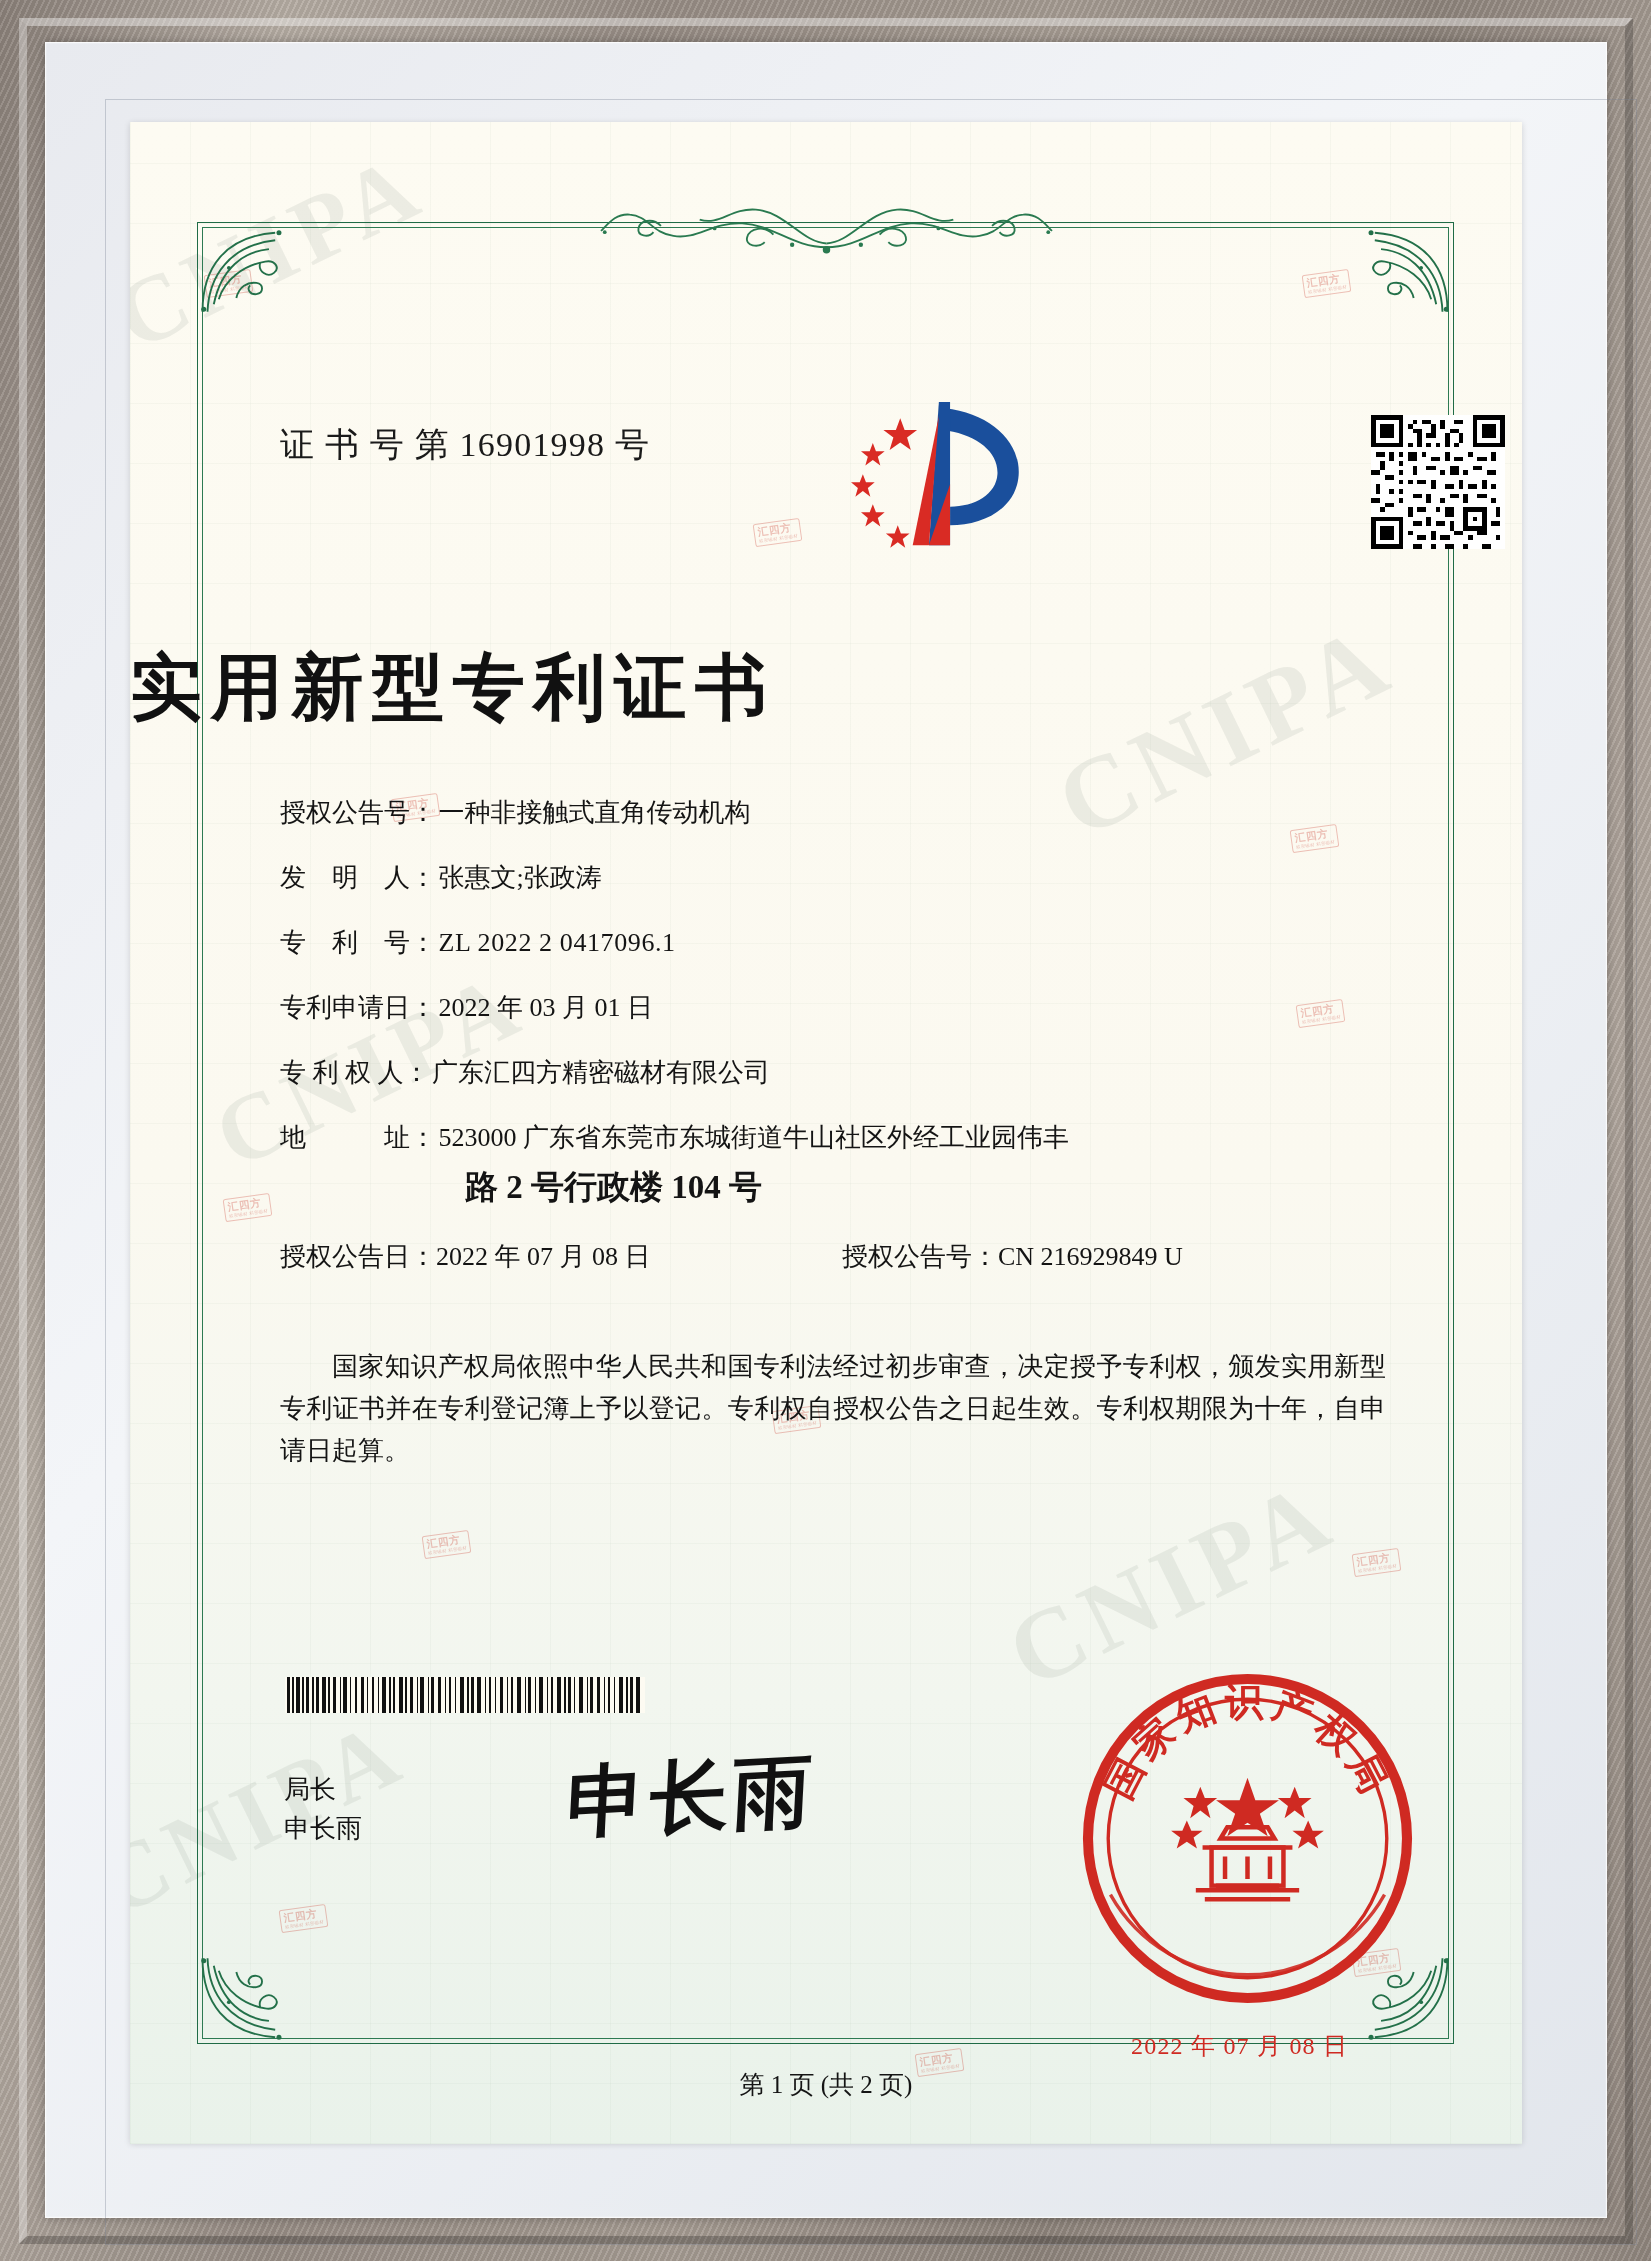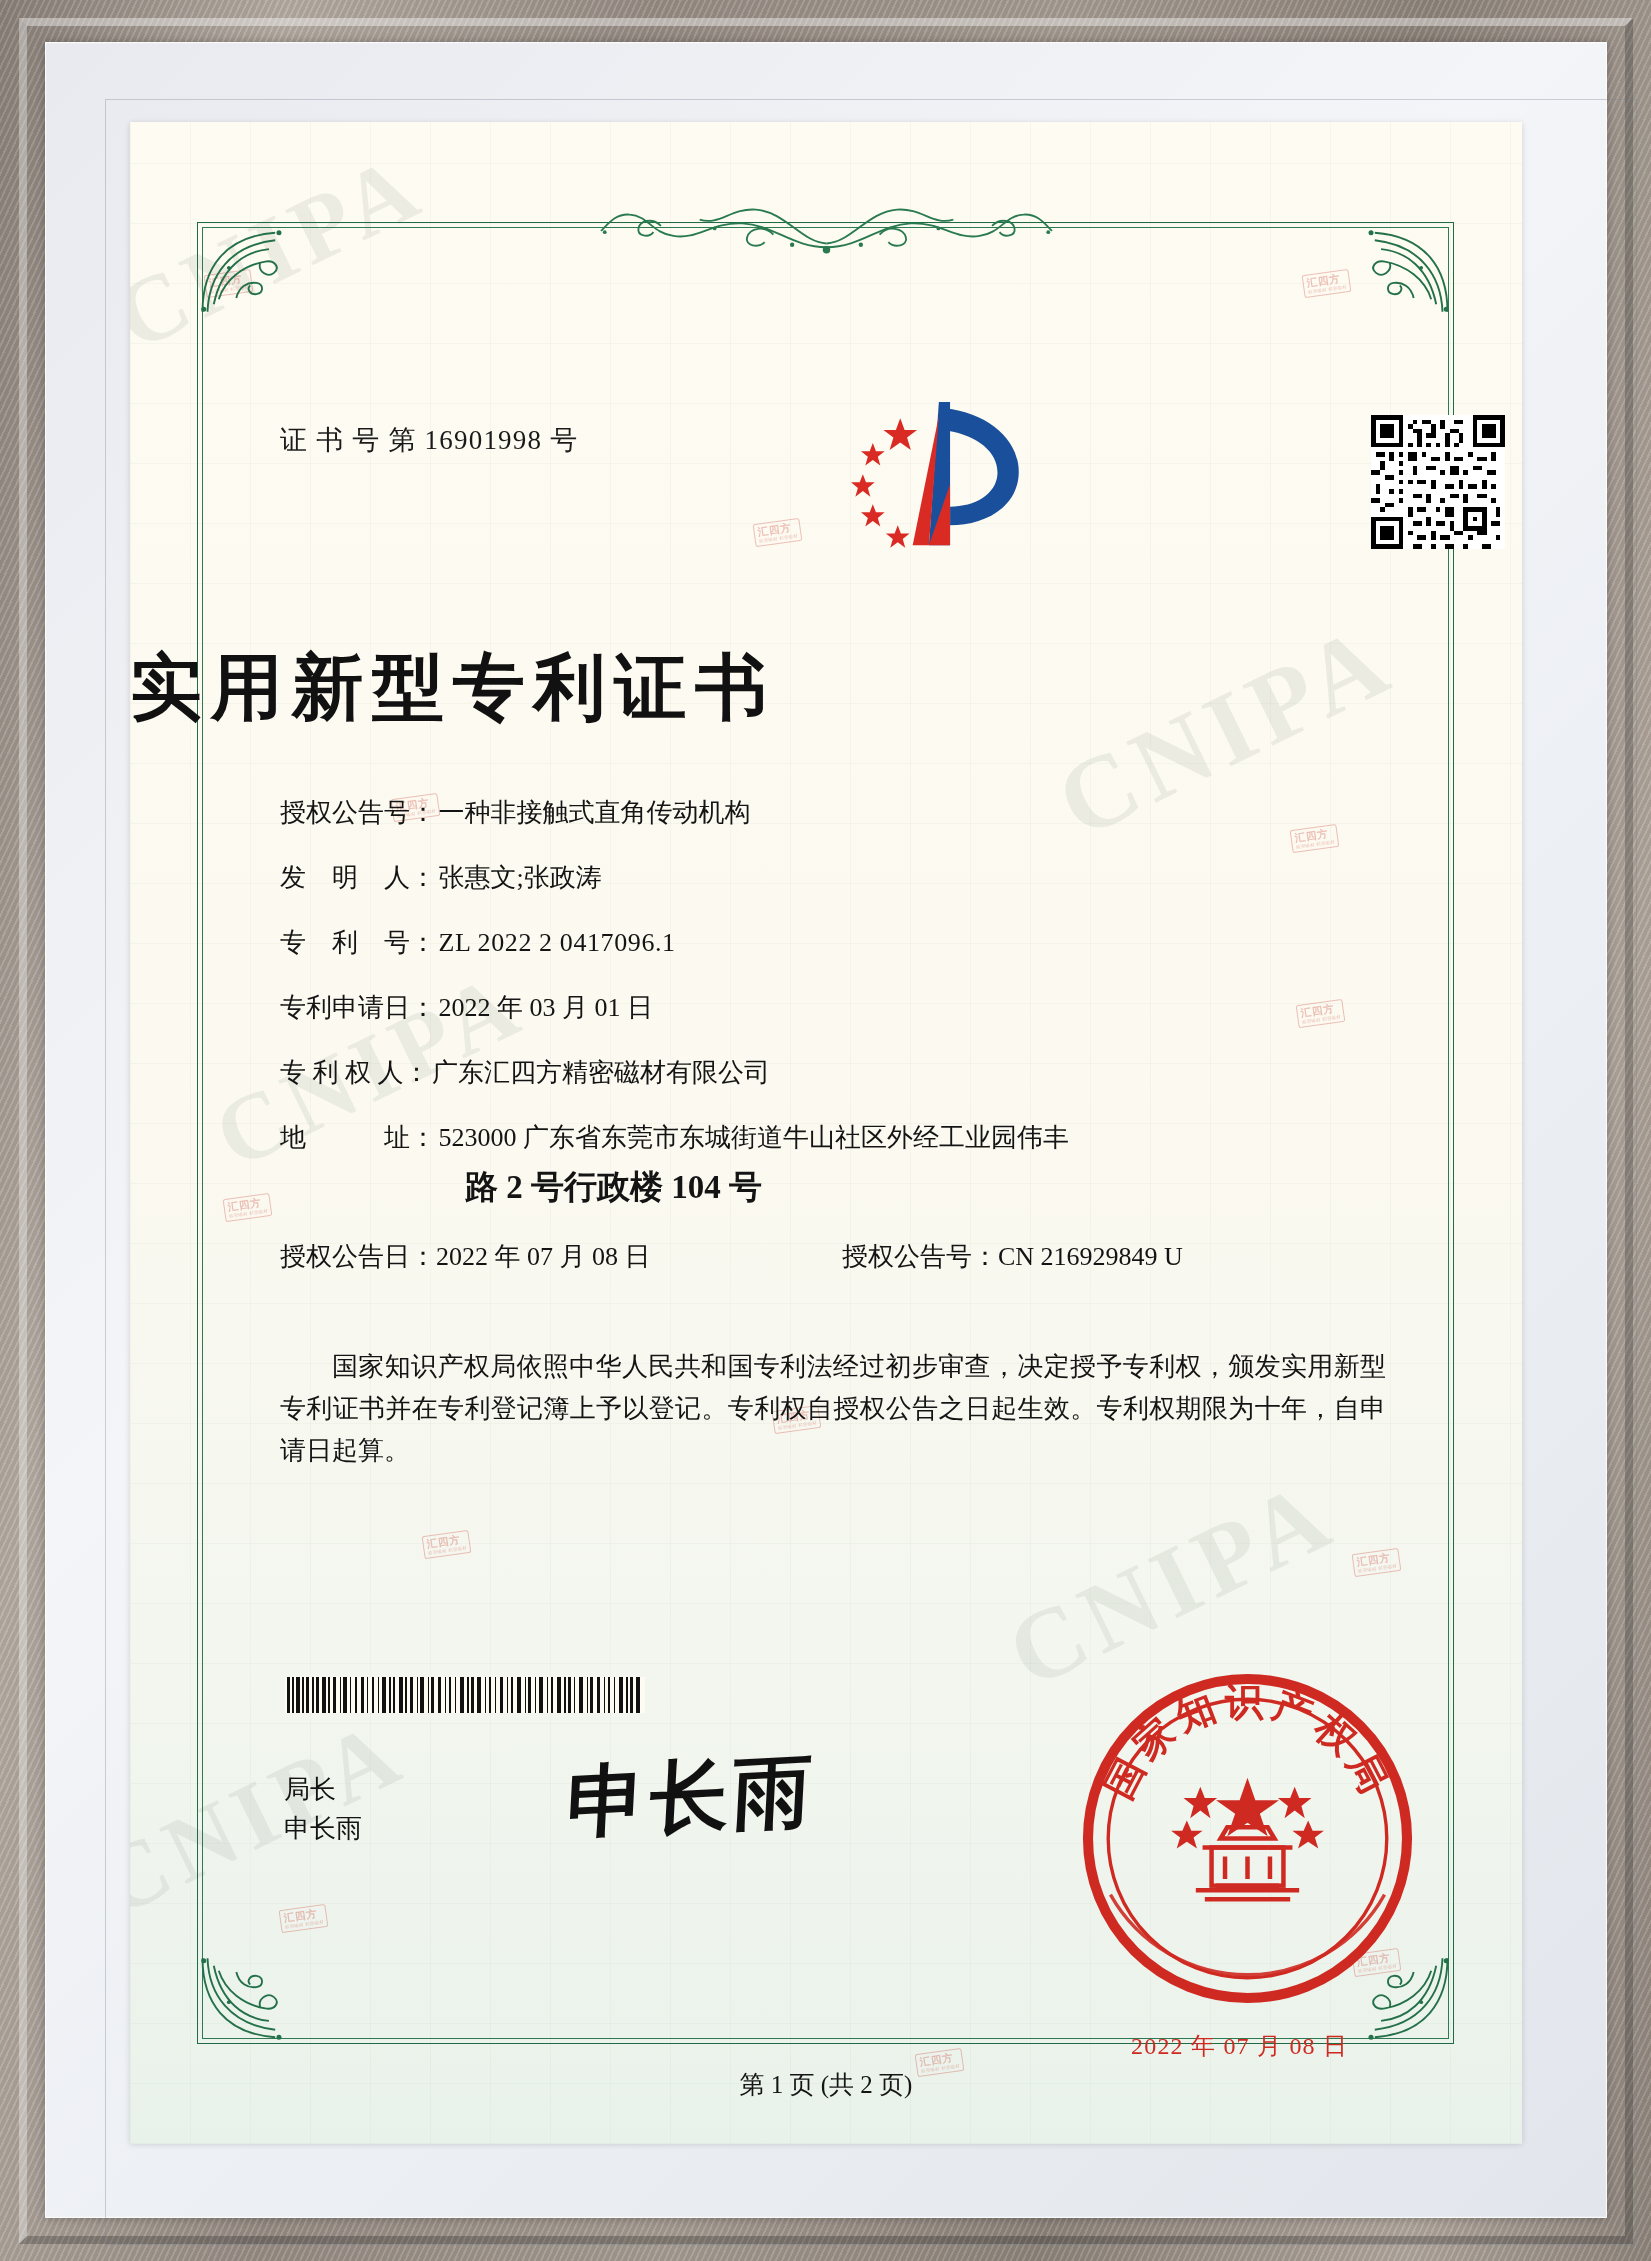--- a/index.html
+++ b/index.html
@@ -148,21 +148,21 @@
     left: 456px; top: 65px;
     width: 481px; height: 69px;
     color: #2a7a50;
   }
   .top-flourish svg { width: 100%; height: 100%; display: block; }
 
   
   .cert-no {
     position: absolute;
     left: 150px; top: 300px;
-    font-size: 27px;
+    font-size: 34px;
     color: #1a1a1a;
     letter-spacing: 1.2px;
     white-space: nowrap;
   }
   .emblem {
     position: absolute;
     left: 704px; top: 275px;
     width: 206px; height: 162px;
   }
   .emblem svg { width: 100%; height: 100%; display: block; }

